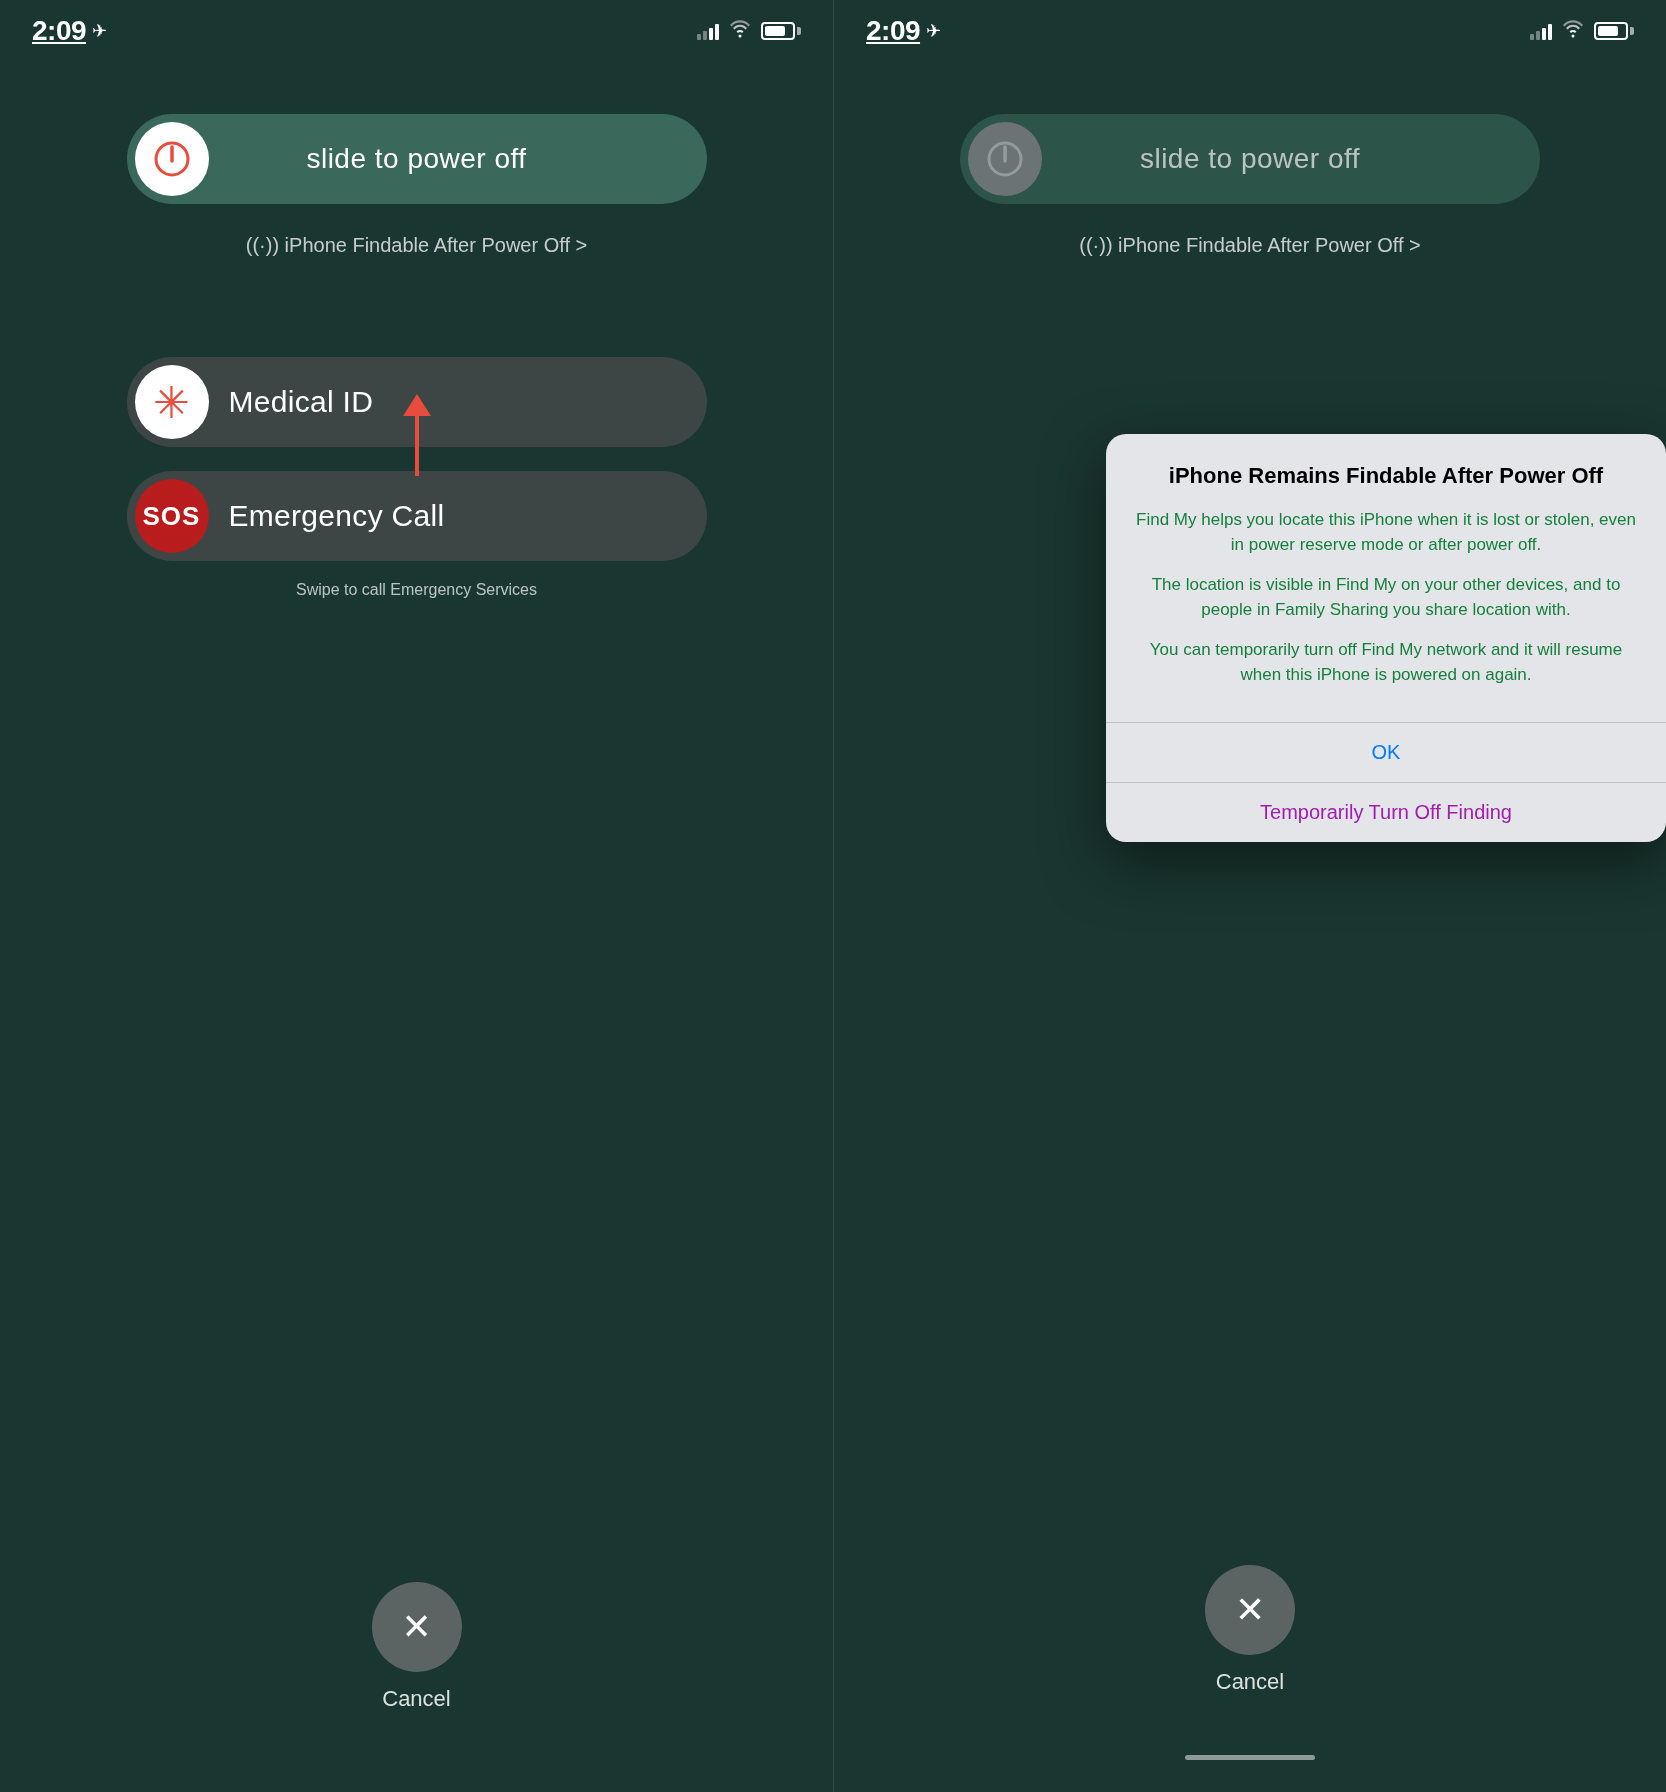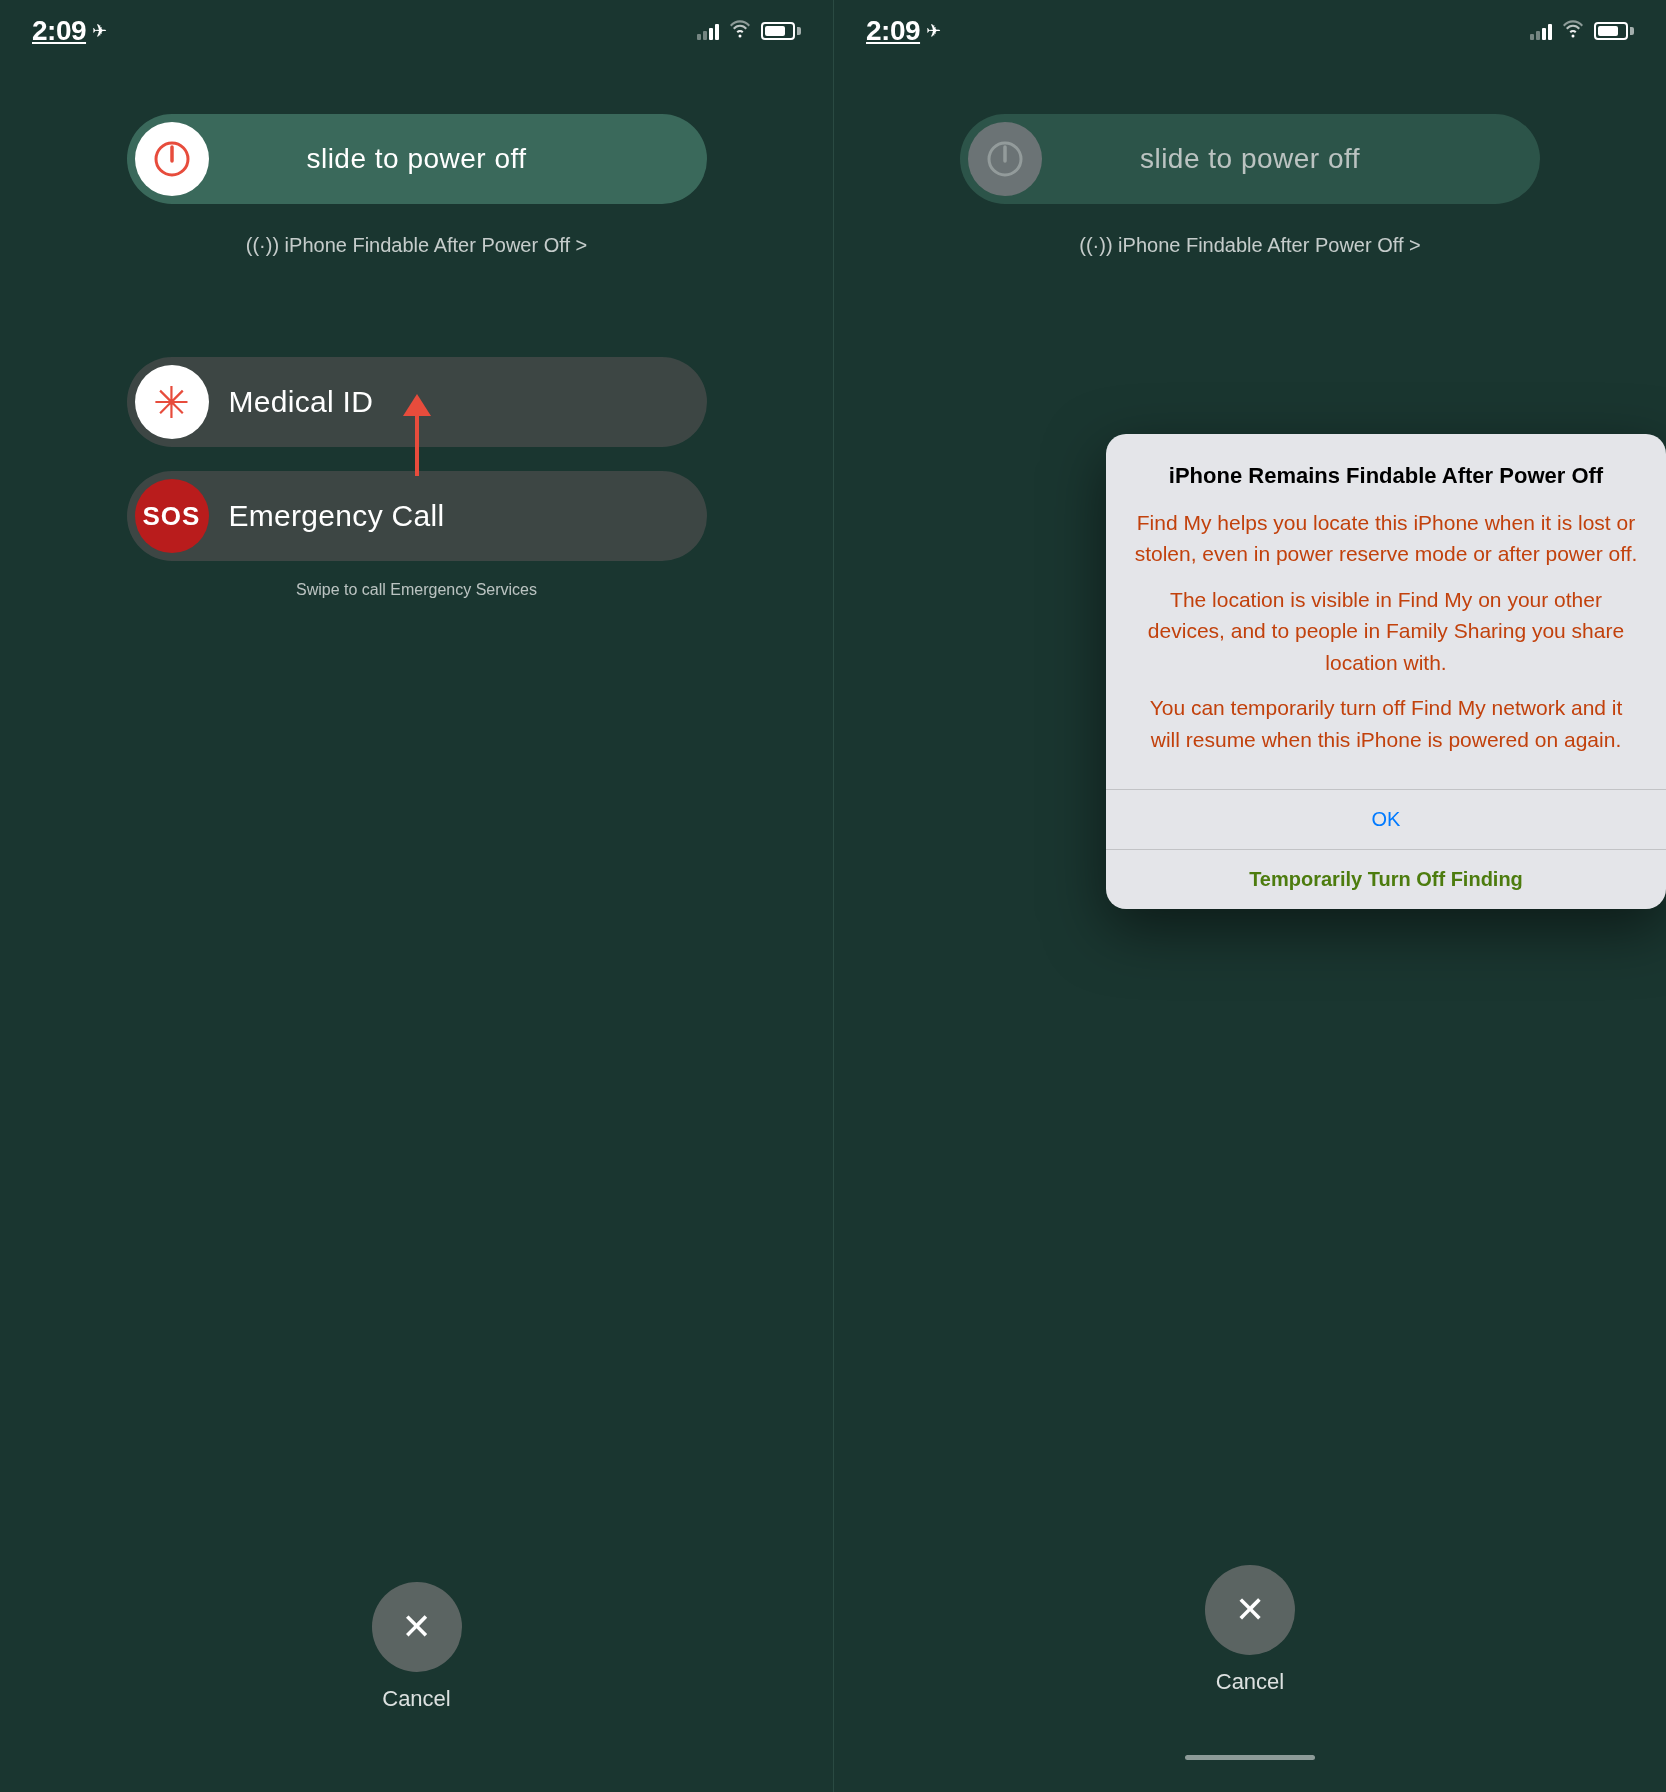--- a/index.html
+++ b/index.html
@@ -345,22 +345,22 @@
 
     .popup-title {
       font-size: 22px;
       font-weight: 700;
       color: #000;
       margin-bottom: 16px;
       line-height: 1.3;
     }
 
     .popup-body {
-      font-size: 21px;
-      color: #c2410c;
+      font-size: 17px;
+      color: #15803d;
       line-height: 1.5;
       margin-bottom: 14px;
     }
 
     .popup-divider {
       height: 1px;
       background: rgba(0,0,0,0.15);
       margin: 0;
     }
 
@@ -374,22 +374,21 @@
       border: none;
       width: 100%;
       display: block;
     }
 
     .popup-btn:first-of-type {
       font-weight: 400;
     }
 
     .popup-btn.secondary {
-      color: #4d7c0f;
-      font-weight: bold;
+      color: #a21caf;
     }
   </style>
 </head>
 <body>
 
 <div class="phone-screen">
 
   <div class="status-bar">
     <div style="display:flex;align-items:center;gap:6px;">
       <span class="status-time">2:09</span>

